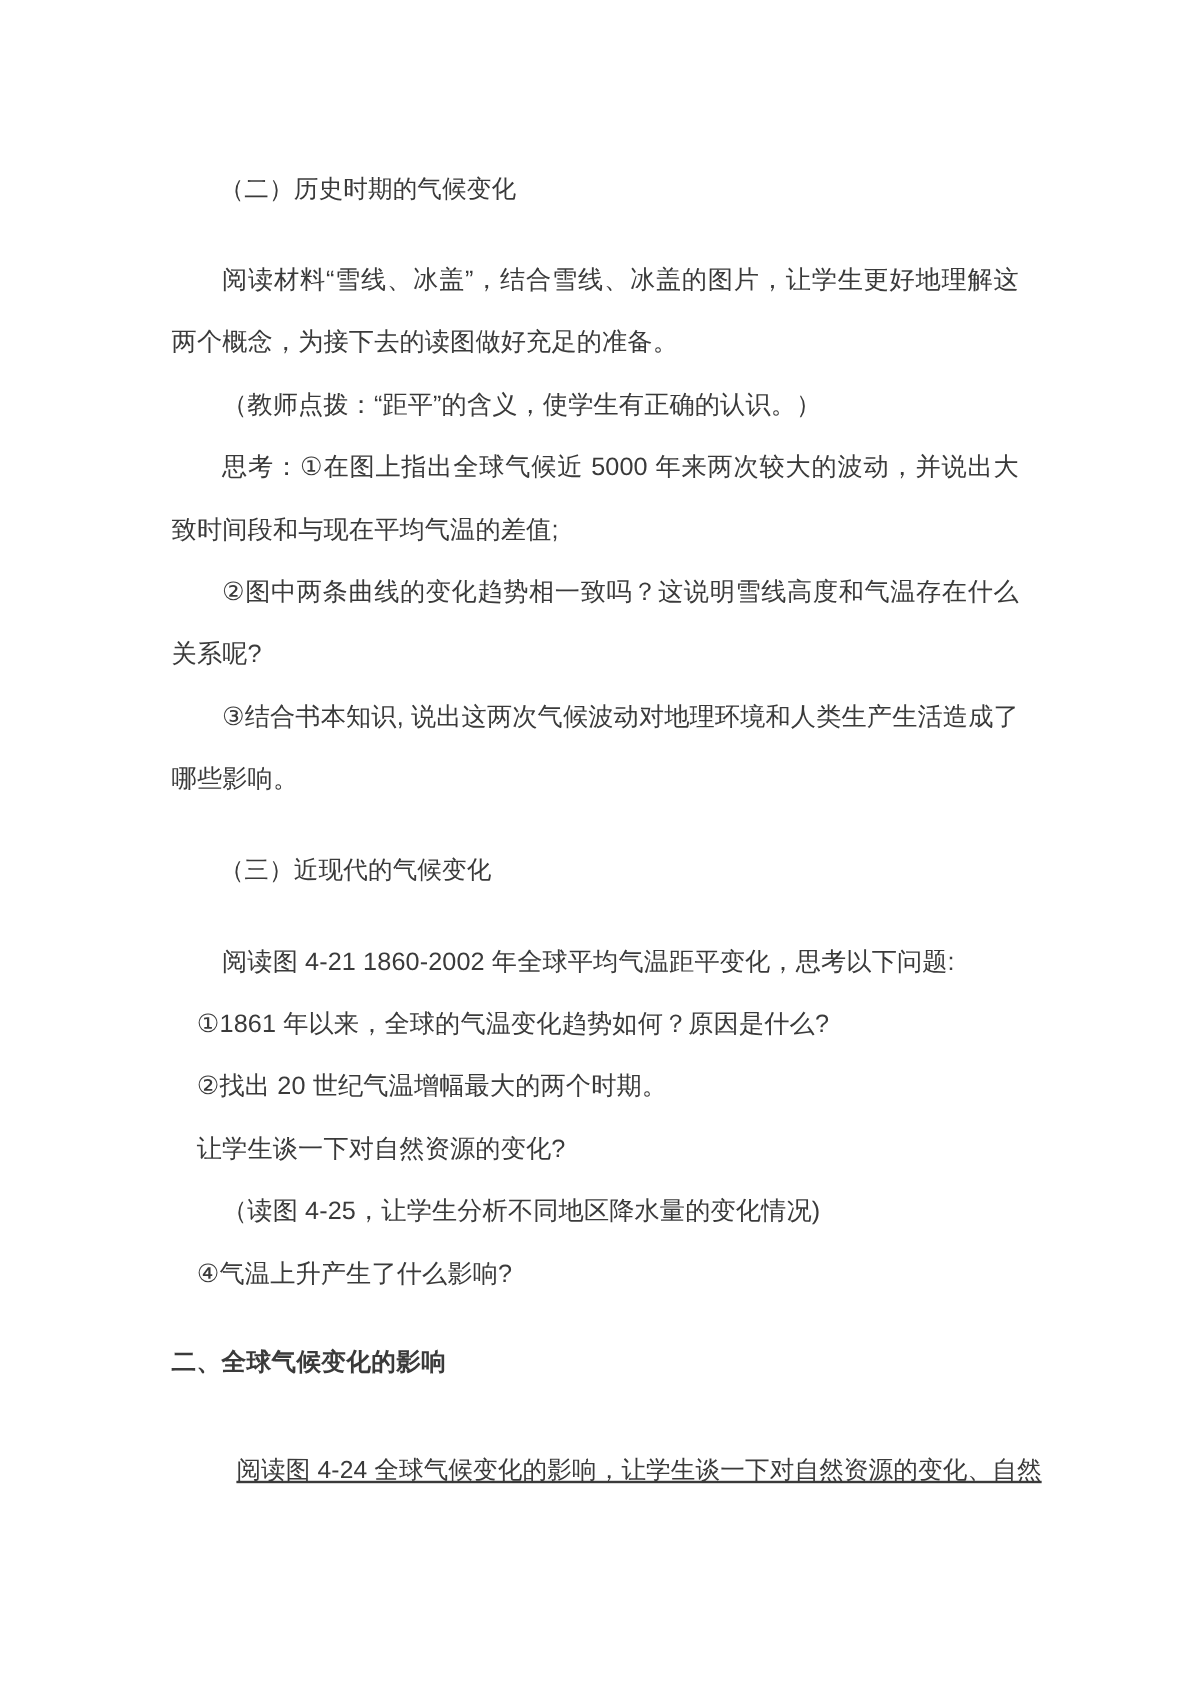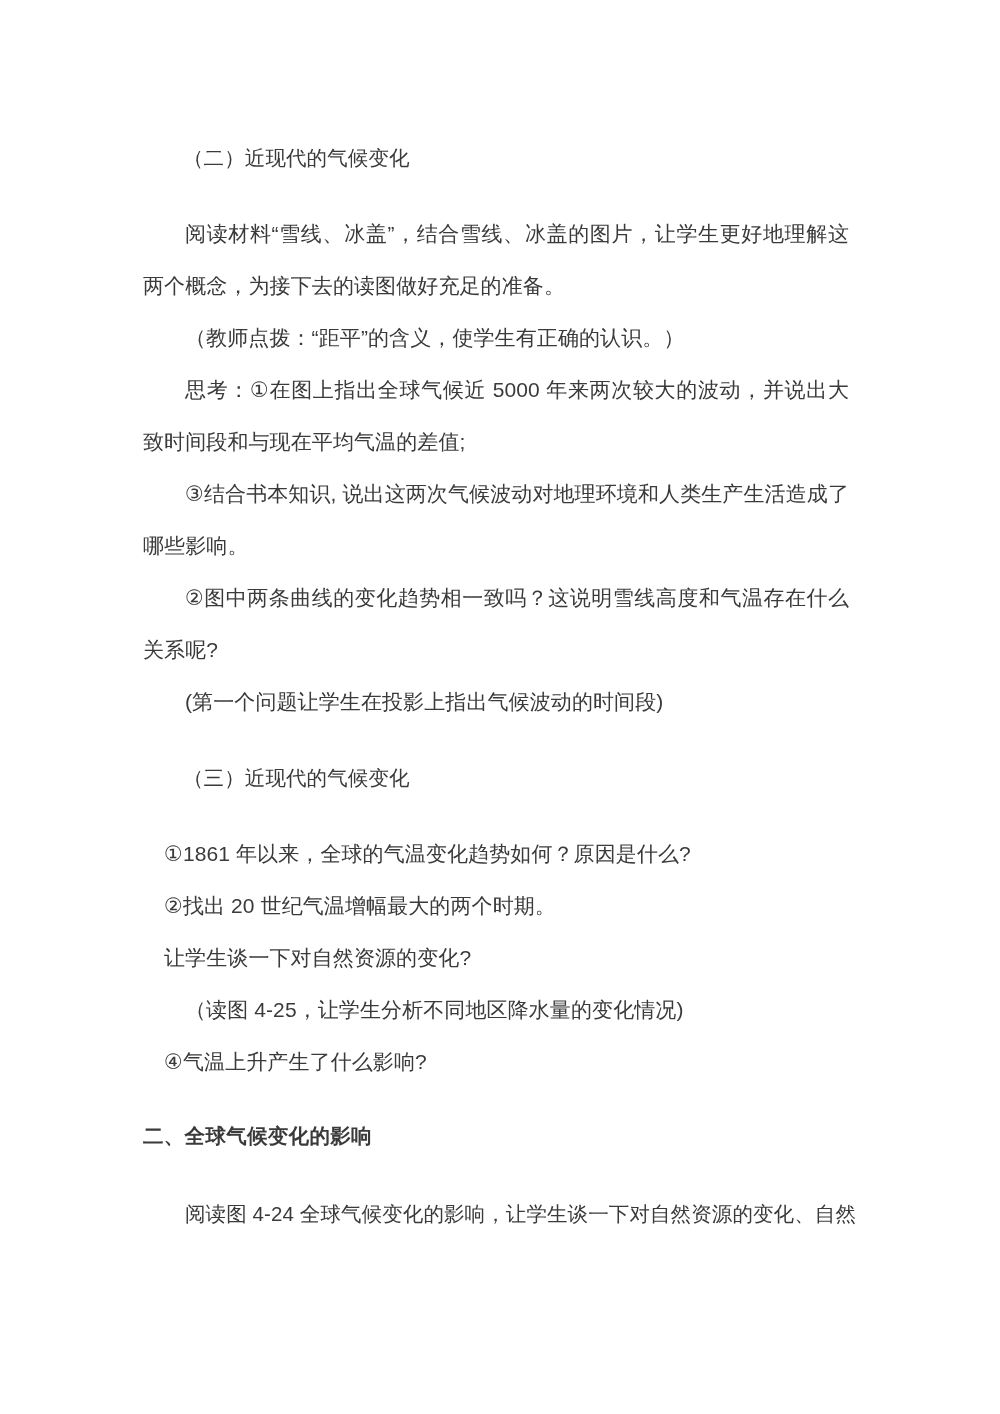--- a/index.html
+++ b/index.html
@@ -70,57 +70,58 @@
     line-height: 52px;
     font-weight: 700;
     text-indent: 0;
     letter-spacing: 0.3px;
     font-family: Liberation Mono, monospace;
   }
   .gap-md { height: 24px; }
 
   
   p.lastline {
-    margin: 0;
+    margin: 12px;
     font-size: 20.5px;
     line-height: 52px;
     text-indent: 42px;
     letter-spacing: 0.1px;
     white-space: nowrap;
+    text-decoration: underline;
   }
 </style>
 </head>
 <body>
 
 <div class="page">
   <div class="content">
 
-    <p class="subhead">（二）近现代的气候变化</p>
+    <p class="subhead">（二）历史时期的气候变化</p>
 
     <div class="gap-md"></div>
 
     <p class="para indent2">阅读材料“雪线、冰盖”，结合雪线、冰盖的图片，让学生更好地理解这两个概念，为接下去的读图做好充足的准备。</p>
 
 
     <p class="para indent2">（教师点拨：“距平”的含义，使学生有正确的认识。）</p>
 
     <p class="para indent2">思考：①在图上指出全球气候近 5000 年来两次较大的波动，并说出大致时间段和与现在平均气温的差值;</p>
 
+    <p class="para indent2">②图中两条曲线的变化趋势相一致吗？这说明雪线高度和气温存在什么关系呢?</p>
+
     <p class="para indent2">③结合书本知识, 说出这两次气候波动对地理环境和人类生产生活造成了哪些影响。</p>
 
-    <p class="para indent2">②图中两条曲线的变化趋势相一致吗？这说明雪线高度和气温存在什么关系呢?</p>
-
-    <p class="para indent2">(第一个问题让学生在投影上指出气候波动的时间段)</p>
 
     <div class="gap-md"></div>
 
     <p class="subhead">（三）近现代的气候变化</p>
 
     <div class="gap-md"></div>
 
+    <p class="para indent2">阅读图 4-21 1860-2002 年全球平均气温距平变化，思考以下问题:</p>
 
     <p class="para indent1">①1861 年以来，全球的气温变化趋势如何？原因是什么?</p>
 
     <p class="para indent1">②找出 20 世纪气温增幅最大的两个时期。</p>
 
     <p class="para indent1">让学生谈一下对自然资源的变化?</p>
 
     <p class="para indent2">（读图 4-25，让学生分析不同地区降水量的变化情况)</p>
 
     <p class="para indent1">④气温上升产生了什么影响?</p>

